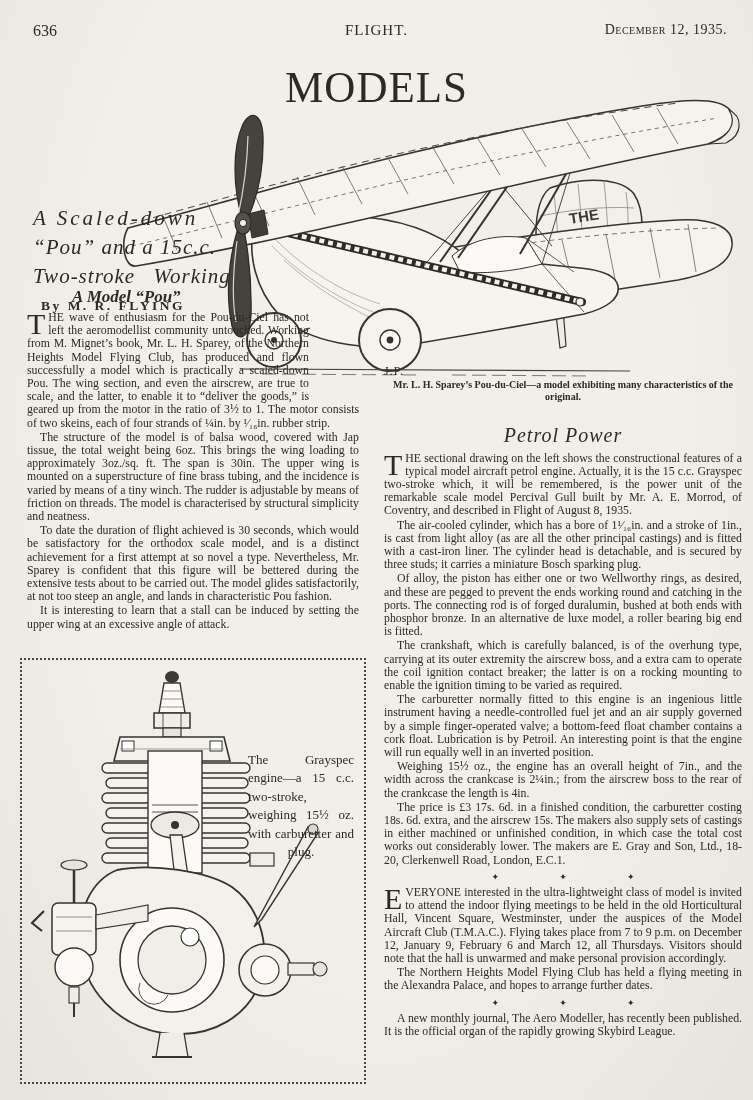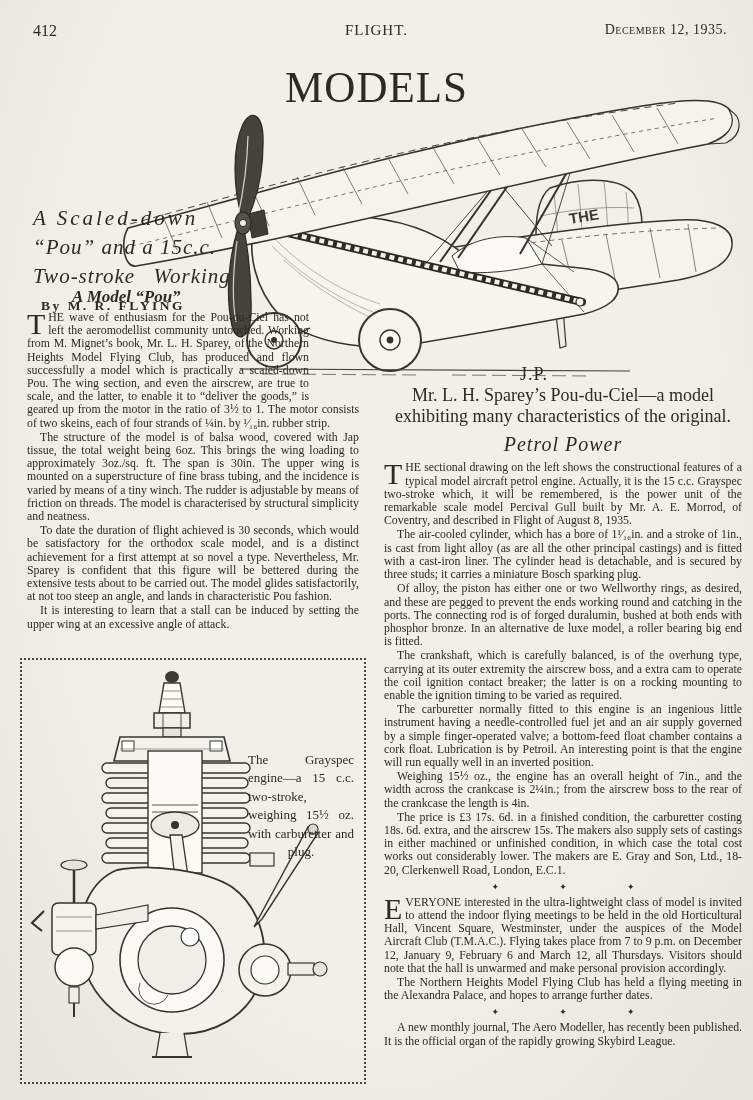--- a/index.html
+++ b/index.html
@@ -14,58 +14,58 @@
   
   .hdr-pagenum { position:absolute; left:33px; top:22px; font-size:16px; }
   .hdr-journal { position:absolute; left:0; right:0; top:22px; text-align:center;
                  font-size:15px; letter-spacing:1px; }
   .hdr-date { position:absolute; right:26px; top:22px; font-size:14px;
               font-variant:small-caps; letter-spacing:.5px; }
   .models-title { position:absolute; left:0; right:0; top:62px; text-align:center;
                   font-size:43px; letter-spacing:1px; transform:scaleY(1.04); }
   
   .plane-svg { position:absolute; left:122px; top:76px; width:631px; height:302px; }
-  .jp-sig { text-align:center; padding-right:58px; font-size:18px; letter-spacing:1px;font-family:Liberation Serif, serif; }
+  .jp-sig { text-align:left; padding-right:58px; font-size:12px; letter-spacing:1px;font-family:Liberation Serif, serif; }
   
   .title-block { position:absolute; left:33px; top:172px; width:222px;
                  font-style:italic; font-size:21px; line-height:1.37;margin-top:32px; }
   .title-line1 { letter-spacing:3px; }
   .title-line2 { letter-spacing:1px; }
   .title-line3 { letter-spacing:1px; word-spacing:12px; }
   .byline { font-style:normal; font-weight:bold; font-size:13.5px;
             letter-spacing:2.5px; margin-top:7px; padding-left:8px; }
   .sec-head-left { position:absolute; left:72px; top:287px;
                    font-style:italic; font-weight:bold; font-size:17px; }
   
   .colL { position:absolute; left:27px; top:311px; width:332px; }
   .colR { position:absolute; left:384px; top:364px; width:358px; }
   .body-p { font-size:11.8px; line-height:1.12; text-align:justify;
             text-indent:13px; margin-bottom:1px; }
   .body-p.noindent { text-indent:0; }
   .dropcap { float:left; font-size:30px; line-height:24px; padding:1px 3px 0 0; }
   .fr-spacer { float:right; width:50px; height:84px; }
-  .fig-caption-plane { text-align:center; font-size:18px; font-weight:normal;
+  .fig-caption-plane { text-align:center; font-size:10px; font-weight:bold;
                        line-height:1.18; padding:0 6px; }
   .rc-head { text-align:center; font-style:italic; font-size:20px;
-             letter-spacing:1px; margin:6px 0 5px 0; }
+             letter-spacing:1px; margin:21px 0 5px 0; }
   .separator { text-align:center; font-size:9px; word-spacing:58px;
                margin:5px 0 4px 0; color:#2c2a25; }
   
   .engine-box { position:absolute; left:20px; top:658px; width:346px; height:426px;
                 border:2px dotted #4a4740; }
   .engine-svg { position:absolute; left:0px; top:4px; width:340px; height:414px; }
   .fig-caption-engine { position:absolute; right:10px; top:52px; width:106px;
                         font-size:13px; line-height:1.42; text-align:justify;
                         text-align-last:center;margin-top:39px; }
   svg text { font-family:"Liberation Sans", sans-serif; }
 </style>
 </head>
 <body>
 
-<div class="hdr-pagenum">412</div>
+<div class="hdr-pagenum">636</div>
 <div class="hdr-journal">FLIGHT.</div>
 <div class="hdr-date">December 12, 1935.</div>
 <div class="models-title">MODELS</div>
 
 <svg class="plane-svg" viewBox="0 0 631 302" fill="none">
 
   <g>
     <path d="M428,112 C462,100 500,102 512,118 C524,136 522,172 510,196 C498,218 462,226 440,216 C422,208 414,186 414,158 C414,136 418,120 428,112 Z" fill="#f2f0ea" stroke="#36342f" stroke-width="1.5"></path>
     <path d="M432,118 C436,150 436,182 442,210 M456,108 C460,142 460,176 466,214 M482,106 C486,140 486,174 490,212 M504,116 C508,144 506,176 500,200" stroke="#7c7a72" stroke-width="0.7"></path>
     <path d="M418,140 C448,134 480,130 512,132 M416,168 C448,162 482,158 516,160 M420,196 C450,192 480,188 508,190" stroke="#7c7a72" stroke-width="0.7"></path>

